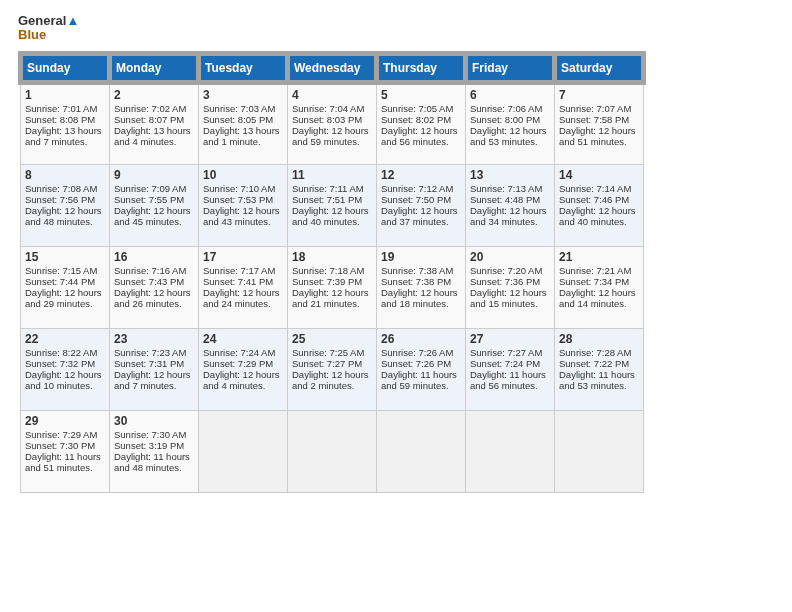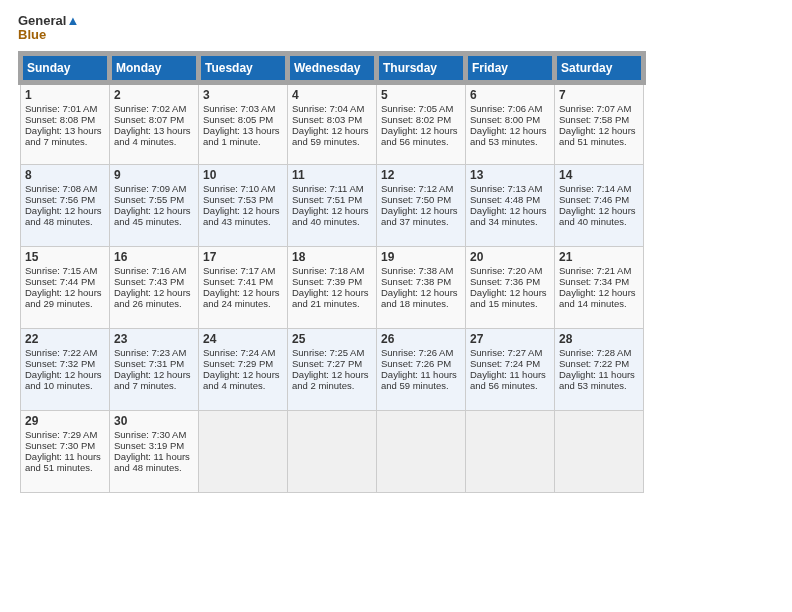--- a/index.html
+++ b/index.html
@@ -252,21 +252,21 @@
             <span class="day-num">21</span>
             <div>Sunrise: 7:21 AM</div>
             <div>Sunset: 7:34 PM</div>
             <div>Daylight: 12 hours</div>
             <div>and 14 minutes.</div>
           </td>
         </tr>
         <tr>
           <td>
             <span class="day-num">22</span>
-            <div>Sunrise: 7:22 AM</div>
+            <div>Sunrise: 8:22 AM</div>
             <div>Sunset: 7:32 PM</div>
             <div>Daylight: 12 hours</div>
             <div>and 10 minutes.</div>
           </td>
           <td>
             <span class="day-num">23</span>
             <div>Sunrise: 7:23 AM</div>
             <div>Sunset: 7:31 PM</div>
             <div>Daylight: 12 hours</div>
             <div>and 7 minutes.</div>

